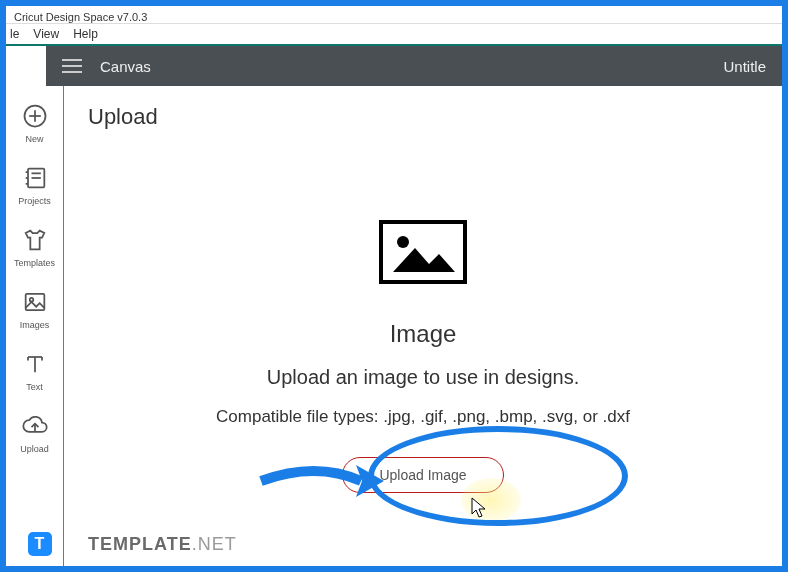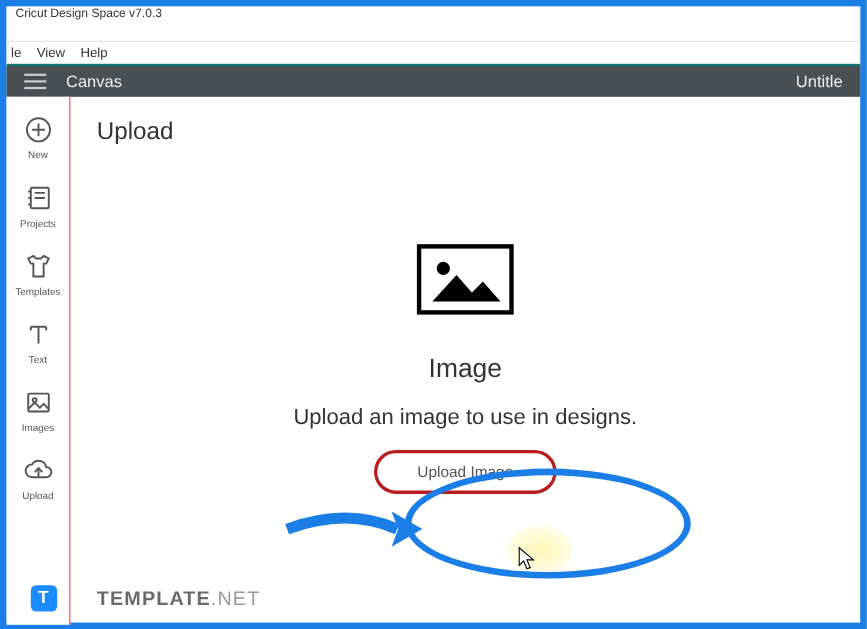--- a/index.html
+++ b/index.html
@@ -1,41 +1,41 @@
 <!DOCTYPE html>
 <html><head>
   <meta charset="utf-8">
   <style>
     * { margin: 0; padding: 0; box-sizing: border-box; font-family: Arial, sans-serif; }
     body { width: 788px; height: 572px; overflow: hidden; position: relative; background: #fff; }
     .outer-frame { position: absolute; inset: 0; border: 6px solid #1a7ee6; }
-    .titlebar { height: 32px; background: #fff; padding: 0 8px; font-size: 11px; color: #333; display: flex; align-items: flex-start; border-bottom: 1px solid #ddd; }
+    .titlebar { height: 18px; background: #fff; padding: 0 8px; font-size: 11px; color: #333; display: flex; align-items: flex-end; border-bottom: 1px solid #ddd; }
     .menubar { height: 22px; background: #fff; display: flex; align-items: center; padding: 0 4px; font-size: 12px; color: #333; border-bottom: 2px solid #0f766e; }
     .menubar span { margin-right: 14px; cursor: pointer; }
-    .appbar { height: 28px; background: #4a4f54; display: flex; align-items: center; padding: 0 16px; color: #fff; justify-content: space-between; }
+    .appbar { height: 40px; background: #4a4f54; display: flex; align-items: center; padding: 0 16px; color: #fff; justify-content: space-between; margin-left: 40px; }
     .hamburger { width: 20px; display: flex; flex-direction: column; gap: 4px; cursor: pointer; margin-right: 18px; }
     .hamburger span { height: 2px; background: #ccc; }
     .appbar-left { display: flex; align-items: center; }
     .appbar-title { font-size: 15px; color: #eee; }
     .appbar-right { font-size: 15px; color: #eee; padding-left: 44px; }
     .content-wrap { display: flex; height: calc(100% - 80px); }
     .sidebar { width: 58px; background: #fff; border-right: 1px solid #ef4444; display: flex; flex-direction: column; padding-top: 6px; }
     .sidebar-item { display: flex; flex-direction: column; align-items: center; padding: 10px 2px; cursor: pointer; color: #555; }
     .sidebar-item .icon { width: 28px; height: 28px; display: flex; align-items: center; justify-content: center; margin-bottom: 4px; }
     .sidebar-item .label { font-size: 9px; }
     .main { flex: 1; padding: 18px 24px; position: relative; overflow: hidden; }
     .page-title { font-size: 22px; color: #333; margin-bottom: 20px; }
     .upload-area { text-align: center; margin-top: 90px; }
     .image-icon-box { width: 88px; height: 64px; border: 4px solid #000; margin: 0 auto 20px; display: flex; align-items: center; justify-content: center; position: relative; background: #fff; }
     .image-icon-box svg { width: 100%; height: 100%; }
     .upload-heading { font-size: 24px; color: #333; margin-bottom: 18px; margin-top: 36px; }
     .upload-sub { font-size: 20px; color: #333; margin-bottom: 18px; }
     .upload-compat { font-size: 17px; color: #333; margin-bottom: 30px; }
     .upload-btn-wrap { position: relative; display: inline-block; }
-    .upload-btn { padding: 9px 36px; border: 3px solid #b91c1c; border-radius: 20px; background: #fff; color: #555; font-size: 14px; cursor: pointer; }
+    .upload-btn { padding: 9px 36px; border: 1px solid #b91c1c; border-radius: 20px; background: #fff; color: #555; font-size: 14px; cursor: pointer; }
     .annotation-circle { position: absolute; width: 260px; height: 100px; border: 6px solid #1a7ee6; border-radius: 50%; left: 362px; top: 420px; pointer-events: none; }
     .annotation-arrow { position: absolute; left: 250px; top: 445px; pointer-events: none; }
     .highlight-blob { position: absolute; width: 60px; height: 44px; background: radial-gradient(ellipse, rgba(255,240,120,0.55), rgba(255,240,120,0)); border-radius: 50%; left: 455px; top: 472px; pointer-events: none; }
     .cursor-icon { position: absolute; left: 464px; top: 490px; pointer-events: none; }
     .watermark { position: absolute; bottom: 10px; left: 22px; display: flex; align-items: center; font-size: 18px; color: #9a9a9a; font-weight: 400; letter-spacing: 1px; }
     .watermark .logo { width: 24px; height: 24px; background: #1a8cff; border-radius: 5px; color: #fff; font-weight: bold; display: flex; align-items: center; justify-content: center; font-size: 16px; margin-right: 4px; }
     .watermark b { color: #6a6a6a; font-weight: 600; margin-left: 32px; }
   </style>
 </head>
 <body>
@@ -97,38 +97,38 @@
           <svg viewBox="0 0 24 24" fill="none" stroke="#555" stroke-width="1.5">
               <path d="M4 6l4-2 2 2h4l2-2 4 2-2 4h-2v10H8V10H6z"></path>
             </svg>
         </div>
         <div class="label">Templates</div>
       </div>
 
       <div class="sidebar-item">
         <div class="icon">
           <svg viewBox="0 0 24 24" fill="none" stroke="#555" stroke-width="1.5">
+              <rect x="4" y="5" width="16" height="14" rx="1"></rect>
+              <circle cx="9" cy="10" r="1.5"></circle>
+              <path d="M4 17l5-5 4 4 3-3 4 4"></path>
+            </svg>
+        </div>
+        <div class="label">Images</div>
+      </div>
+
+      <div class="sidebar-item">
+        <div class="icon">
+          <svg viewBox="0 0 24 24" fill="none" stroke="#555" stroke-width="1.5">
               <line x1="6" y1="6" x2="18" y2="6"></line>
               <line x1="12" y1="6" x2="12" y2="19"></line>
               <line x1="6" y1="6" x2="6" y2="9"></line>
               <line x1="18" y1="6" x2="18" y2="9"></line>
             </svg>
         </div>
         <div class="label">Text</div>
-      </div>
-
-      <div class="sidebar-item">
-        <div class="icon">
-          <svg viewBox="0 0 24 24" fill="none" stroke="#555" stroke-width="1.5">
-              <rect x="4" y="5" width="16" height="14" rx="1"></rect>
-              <circle cx="9" cy="10" r="1.5"></circle>
-              <path d="M4 17l5-5 4 4 3-3 4 4"></path>
-            </svg>
-        </div>
-        <div class="label">Images</div>
       </div>
 
 
       <div class="sidebar-item">
         <div class="icon">
           <svg viewBox="0 0 24 24" fill="none" stroke="#555" stroke-width="1.5">
               <path d="M7 17a5 5 0 010-10 6 6 0 0111 2 4 4 0 010 8H7z"></path>
               <line x1="12" y1="11" x2="12" y2="17"></line>
               <polyline points="9,13 12,10 15,13"></polyline>
             </svg>
@@ -143,20 +143,21 @@
 
       <div class="upload-area">
         <div class="image-icon-box">
           <svg viewBox="0 0 80 56">
               <circle cx="20" cy="18" r="6" fill="#000"></circle>
               <polygon points="10,48 32,24 46,40 56,30 72,48" fill="#000"></polygon>
             </svg>
         </div>
         <div class="upload-heading">Image</div>
         <div class="upload-sub">Upload an image to use in designs.</div>
+        <div class="upload-compat">Compatible file types: .jpg, .gif, .png, .bmp, .svg, or .dxf</div>
         <div class="upload-btn-wrap">
           <button class="upload-btn">Upload Image</button>
         </div>
       </div>
     </div>
   </div>
 
   <div class="highlight-blob"></div>
   <div class="annotation-circle"></div>
   <svg class="annotation-arrow" width="130" height="60" viewBox="0 0 130 60">

